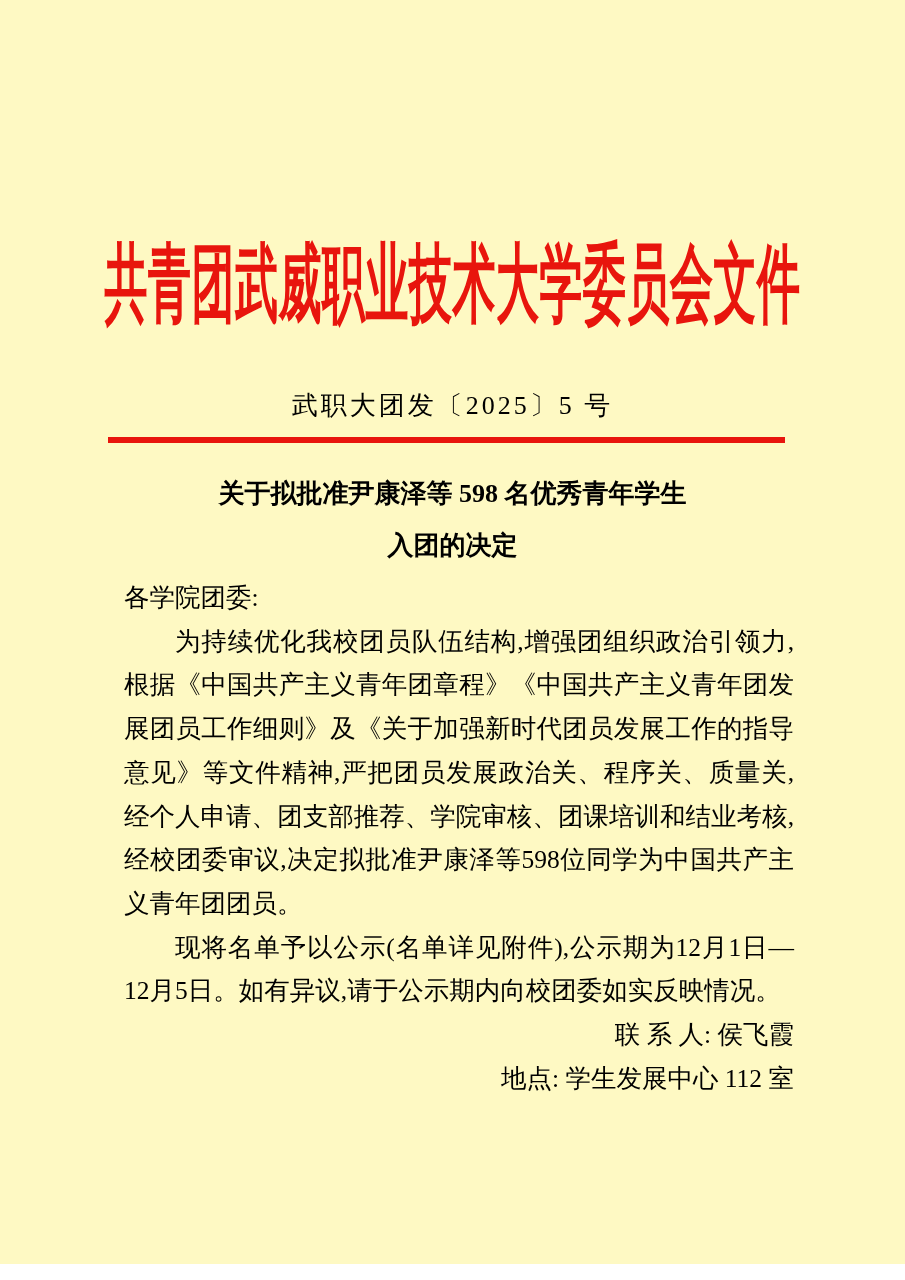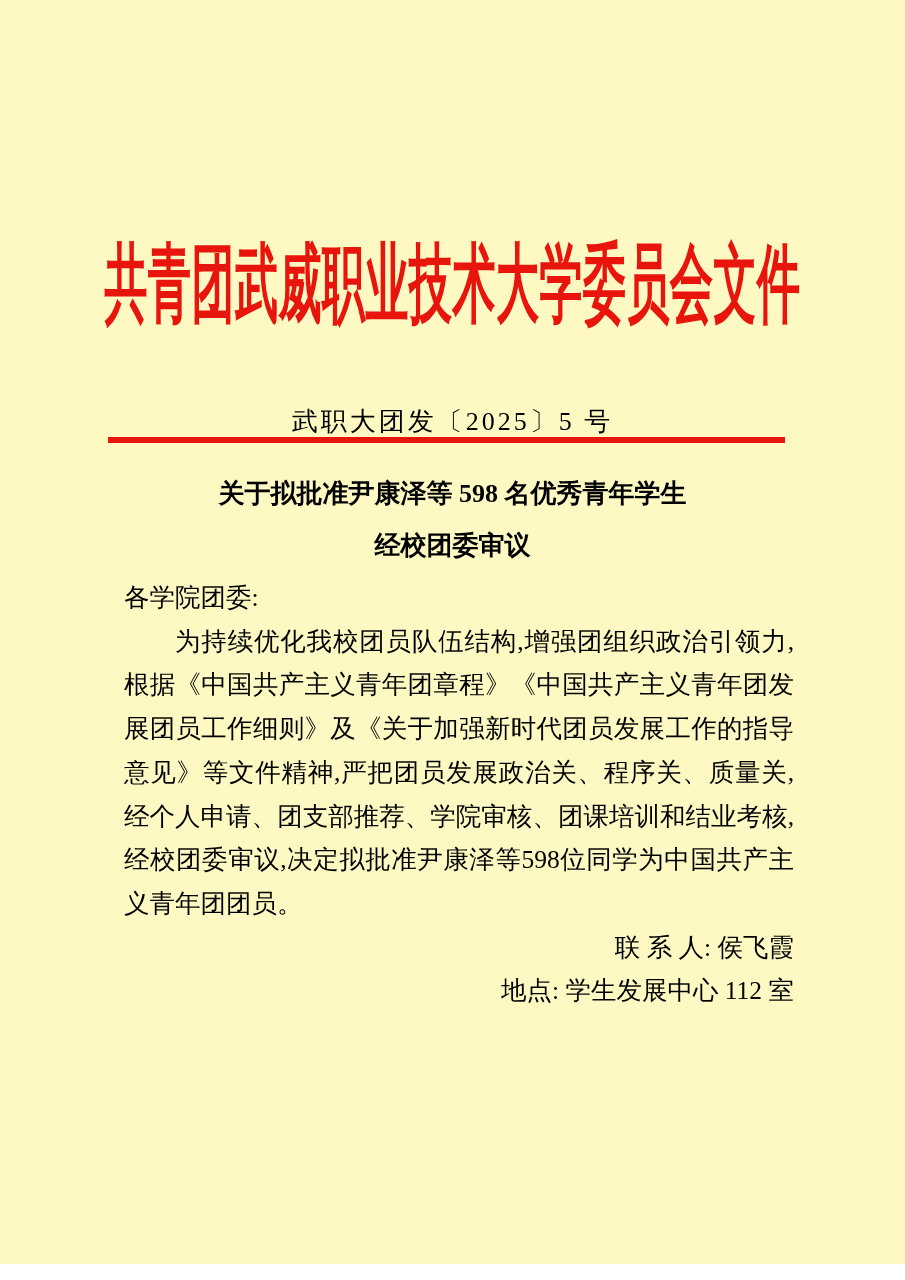--- a/index.html
+++ b/index.html
@@ -33,21 +33,20 @@
   }
   .doc-number {
     position: absolute;
     top: 388px;
     left: 0;
     width: 100%;
     text-align: center;
     font-size: 26px;
     letter-spacing: 3px;
     color: #000000;
-    margin-top: 16px;
   }
   .red-line {
     position: absolute;
     top: 437px;
     left: 108px;
     width: 677px;
     height: 6px;
     background: var(--header_red, #e8150d);
   }
   .doc-title {
@@ -86,23 +85,24 @@
   <div class="agency-header">
     <span class="stretch">共青团武威职业技术大学委员会文件</span>
   </div>
 
   <div class="doc-number">武职大团发〔2025〕5 号</div>
 
   <div class="red-line"></div>
 
   <div class="doc-title">
     <div>关于拟批准尹康泽等 598 名优秀青年学生</div>
-    <div>经校团委审议</div>
+    <div>入团的决定</div>
   </div>
 
   <div class="body-text">
     <p>各学院团委:</p>
     <p class="indent">为持续优化我校团员队伍结构,增强团组织政治引领力,根据《中国共产主义青年团章程》《中国共产主义青年团发展团员工作细则》及《关于加强新时代团员发展工作的指导意见》等文件精神,严把团员发展政治关、程序关、质量关,经个人申请、团支部推荐、学院审核、团课培训和结业考核,经校团委审议,决定拟批准尹康泽等598位同学为中国共产主义青年团团员。</p>
+    <p class="indent">现将名单予以公示(名单详见附件),公示期为12月1日—12月5日。如有异议,请于公示期内向校团委如实反映情况。</p>
     <p class="indent no-justify">联 系 人: 侯飞霞</p>
     <p class="indent no-justify">地点: 学生发展中心 112 室</p>
   </div>
 
 </div>
 
 </body></html>

